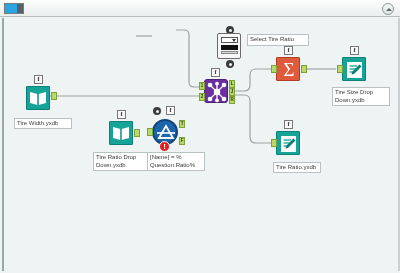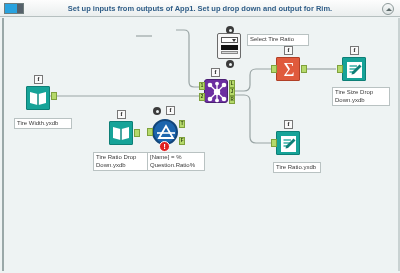--- a/index.html
+++ b/index.html
@@ -142,21 +142,20 @@
 </head>
 <body>
 
 <div class="app">
 
   <div class="titlebar">
     <div class="tb-icon">
       <div class="seg-a"></div>
       <div class="seg-b"></div>
     </div>
-    <div class="tb-title">Set up inputs from outputs of App1. Set up drop down and output for Rim.</div>
     <div class="tb-collapse">
       <div class="chev"></div>
     </div>
   </div>
 
   <div class="canvas-right-edge"></div>
 
   <div class="canvas">
 
     <svg class="wires" viewBox="0 0 396 253">

